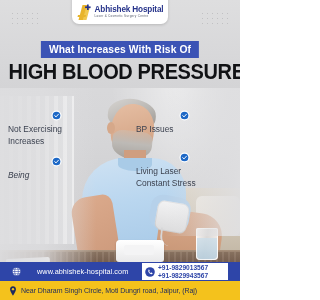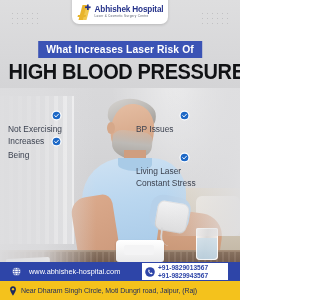--- a/index.html
+++ b/index.html
@@ -287,36 +287,36 @@
     color: #3c4250;
     font-size: 8.4px;
     line-height: 11.5px;
   }
   .bullet .badge {
     display: block;
     width: 11px; height: 11px;
     margin: 0 auto 3px auto;
   }
   .b1 { left: 8px;   top: 110px; }
-  .b2 { left: 8px;   top: 136px; }
+  .b2 { left: 8px;   top: 156px; font-style: italic; }
   .b3 { left: 136px; top: 110px; }
   .b4 { left: 136px; top: 152px; }
 
   
   .footer-bar {
     position: absolute;
     left: 0; bottom: 19px; width: 240px; height: 19px;
     background: #2e45a8;
     display: flex;
     align-items: center;
   }
   .site-wrap {
     display: flex;
     align-items: center;
-    gap: 8px;
+    gap: 16px;
     margin-left: 12px;
   }
   .globe { width: 9px; height: 9px; flex: 0 0 auto; }
   .site-text {
     color: #ffffff;
     font-size: 7.3px;
     letter-spacing: .05px;
     white-space: nowrap;
   }
   .phone-block {
@@ -405,21 +405,21 @@
       <rect x="20" y="1" width="3.4" height="11" fill="#27348b"></rect>
       <rect x="16.2" y="4.8" width="11" height="3.4" fill="#27348b"></rect>
       <path d="M2 22 L18 22 L17 26 L1 26 Z" fill="#e8b42a"></path>
     </svg>
     <div class="logo-text">
       <div class="logo-name">Abhishek Hospital</div>
       <div class="logo-tag">Laser &amp; Cosmetic Surgery Centre</div>
     </div>
   </div>
 
-  <div class="eyebrow">What Increases Laser Risk Of</div>
+  <div class="eyebrow">What Increases With Risk Of</div>
   <div class="headline">HIGH BLOOD PRESSURE</div>
 
   <div class="bullet b1">
     <svg class="badge" viewBox="0 0 24 24">
       <circle cx="12" cy="12" r="11" fill="#ffffff"></circle>
       <circle cx="12" cy="12" r="8.4" fill="#1d68c6"></circle>
       <path d="M8 12.2 L11 15 L16.2 9.2" stroke="#ffffff" stroke-width="2.1" fill="none" stroke-linecap="round" stroke-linejoin="round"></path>
     </svg>
     <div>Not Exercising</div>
     <div>Increases</div>

